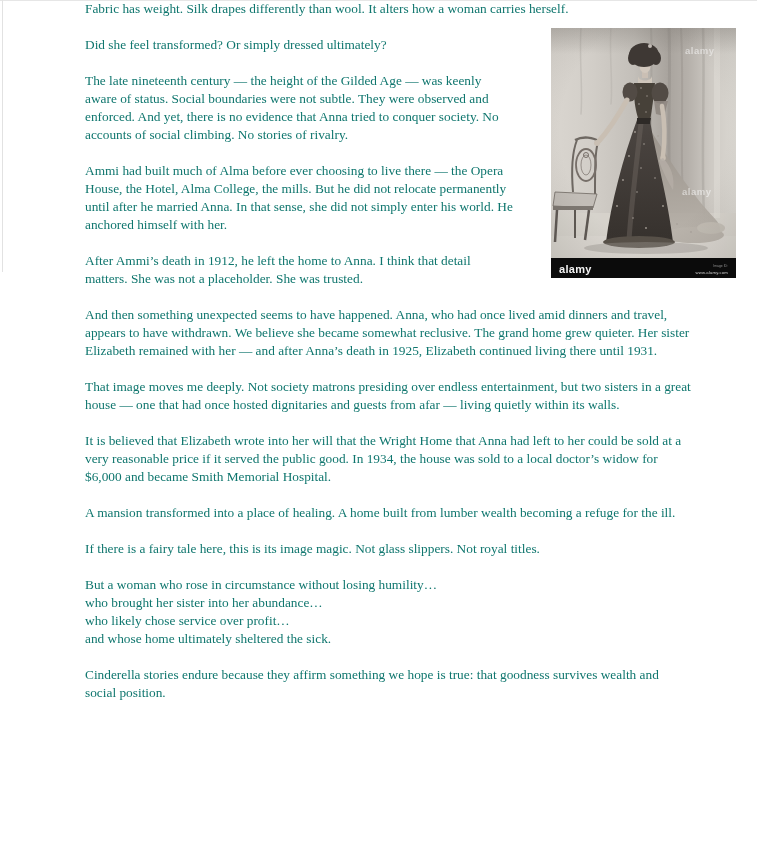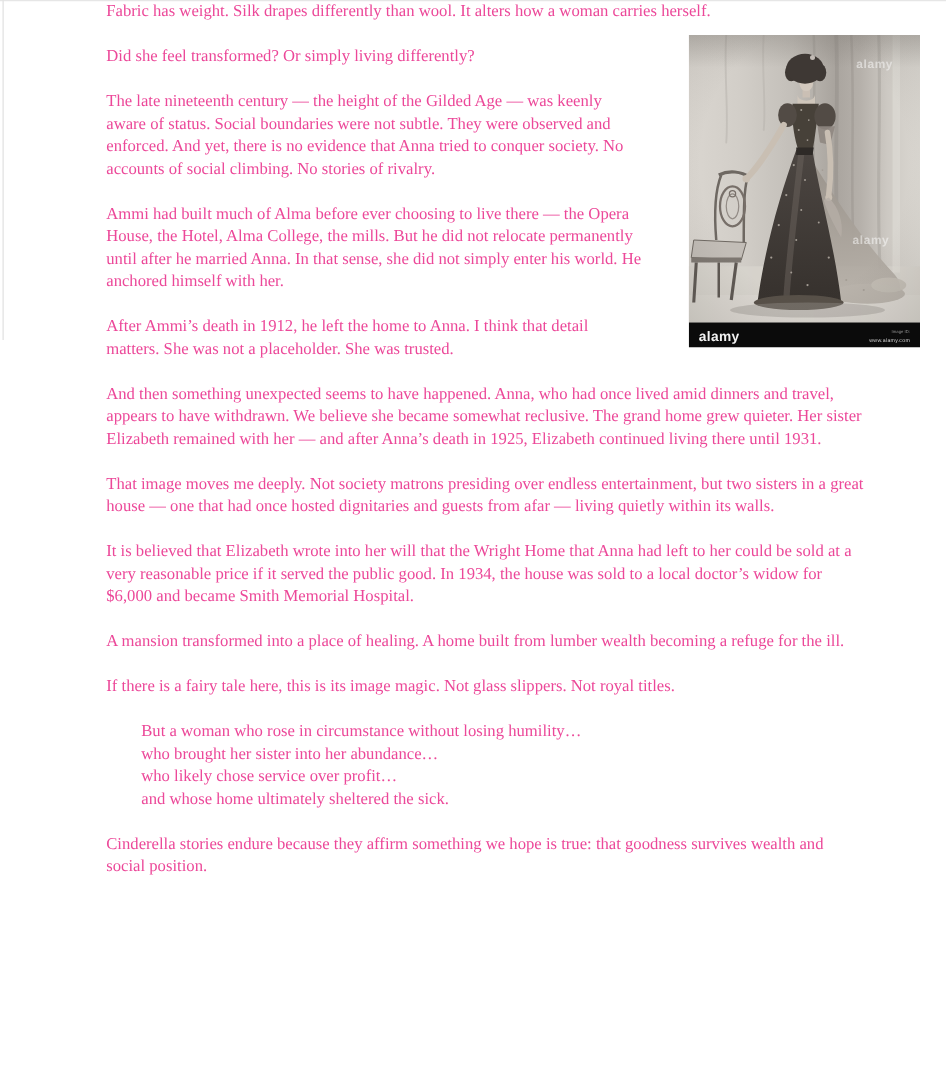--- a/index.html
+++ b/index.html
@@ -5,27 +5,27 @@
 <style>
   html,body{margin:0;padding:0;background:#ffffff;}
   .page{
     position:relative;
     width:757px;height:860px;
     background:#ffffff;
     overflow:hidden;
     font-family:"Liberation Serif","DejaVu Serif",serif;
     font-size:13.33px;
     line-height:18px;
-    color:#ec4899;
+    color:#0f766e;
   }
   .edge-top{position:absolute;top:0;left:0;width:757px;height:1px;background:#dcdcdc;opacity:.7;}
   .edge-left{position:absolute;top:0;left:2px;width:1px;height:272px;background:#e2e2e2;}
   .content{padding:0 66px 0 85px;}
   .content p{margin:0 0 18px 0;text-align:left;}
-  .verse-line{display:block;margin-left:28px;}
+  .verse-line{display:block;}
   .photo-float{
     float:right;
     width:185px;height:250px;
     margin:-8px -45px 12px 10px;
     display:block;
     padding-left:28px;
   }
   .photo-float svg{display:block;}
 </style>
 </head>
@@ -153,21 +153,21 @@
 
           <rect x="0" y="0" width="185" height="230" fill="url(#gVin)"></rect>
 
           <g>
             <rect x="0" y="230" width="185" height="20" fill="#0b0b0b"></rect>
             <text x="8" y="244.5" font-family="Liberation Sans, sans-serif" font-weight="bold" font-size="11" fill="#f2f2f2" letter-spacing="0.3">alamy</text>
             <text x="177" y="238.5" text-anchor="end" font-family="Liberation Sans, sans-serif" font-size="3.4" fill="#8e8e8e">Image ID:</text>
             <text x="177" y="245.5" text-anchor="end" font-family="Liberation Sans, sans-serif" font-size="4.2" fill="#cfcfcf" letter-spacing="0.2">www.alamy.com</text>
           </g>
         </svg>
-      </span><span>Did she feel transformed? Or simply living differently?</span>
+      </span><span>Did she feel transformed? Or simply dressed ultimately?</span>
     </p>
 
     <p>The late nineteenth century — the height of the Gilded Age — was keenly aware of status. Social boundaries were not subtle. They were observed and enforced. And yet, there is no evidence that Anna tried to conquer society. No accounts of social climbing. No stories of rivalry.</p>
     <p>Ammi had built much of Alma before ever choosing to live there — the Opera House, the Hotel, Alma College, the mills. But he did not relocate permanently until after he married Anna. In that sense, she did not simply enter his world. He anchored himself with her.</p>
     <p>After Ammi’s death in 1912, he left the home to Anna. I think that detail matters. She was not a placeholder. She was trusted.</p>
     <p>And then something unexpected seems to have happened. Anna, who had once lived amid dinners and travel, appears to have withdrawn. We believe she became somewhat reclusive. The grand home grew quieter. Her sister Elizabeth remained with her — and after Anna’s death in 1925, Elizabeth continued living there until 1931.</p>
     <p>That image moves me deeply. Not society matrons presiding over endless entertainment, but two sisters in a great house — one that had once hosted dignitaries and guests from afar — living quietly within its walls.</p>
     <p>It is believed that Elizabeth wrote into her will that the Wright Home that Anna had left to her could be sold at a very reasonable price if it served the public good. In 1934, the house was sold to a local doctor’s widow for $6,000 and became Smith Memorial Hospital.</p>
     <p>A mansion transformed into a place of healing. A home built from lumber wealth becoming a refuge for the ill.</p>
     <p>If there is a fairy tale here, this is its image magic. Not glass slippers. Not royal titles.</p>

